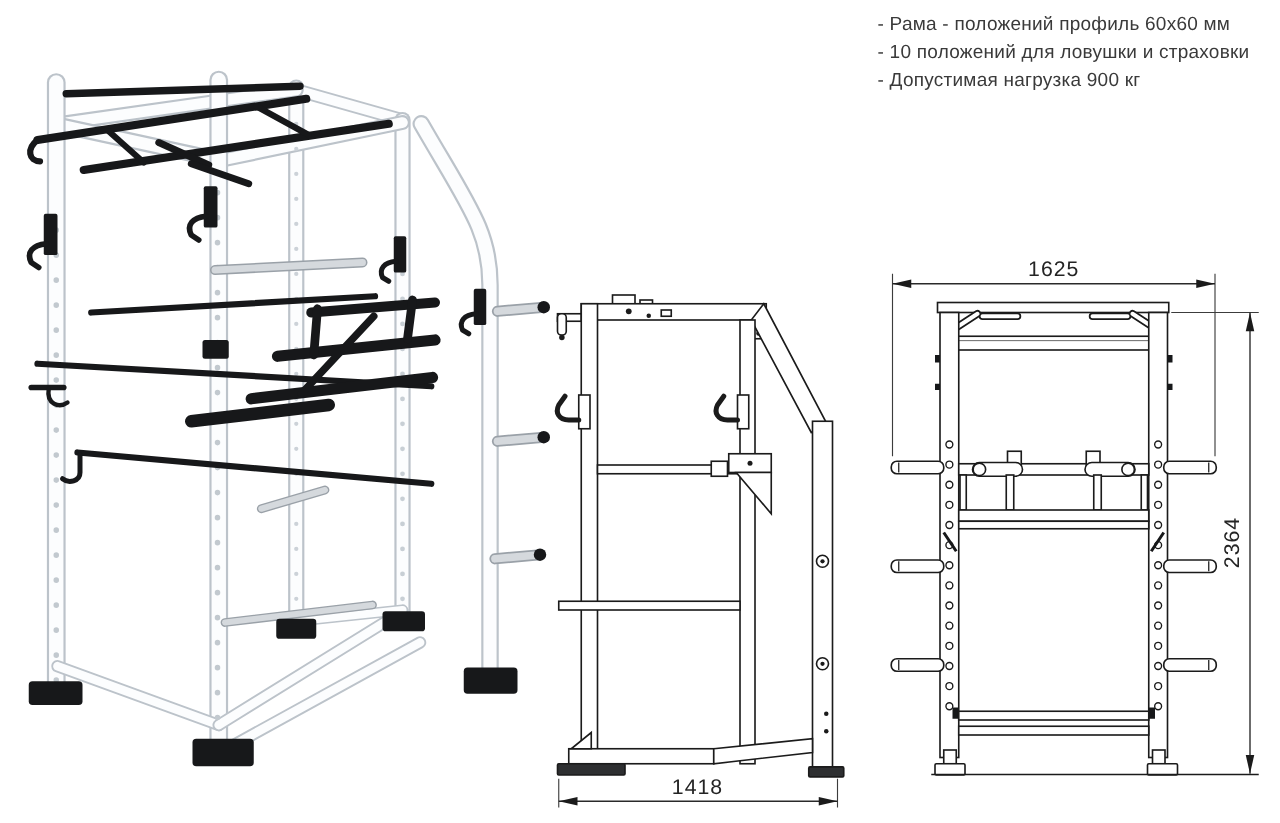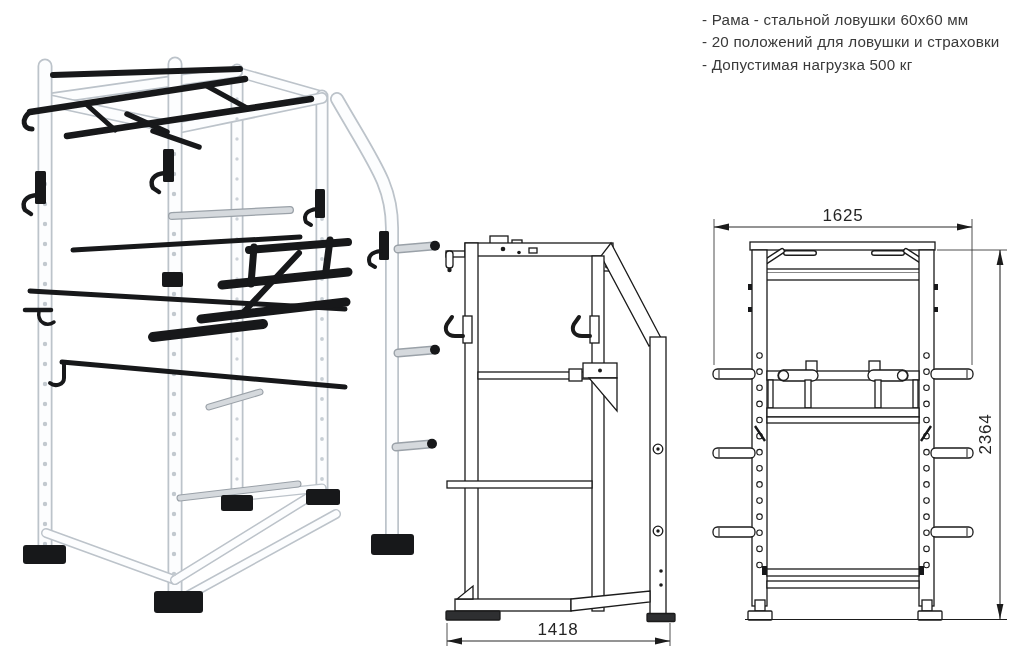--- a/index.html
+++ b/index.html
@@ -26,23 +26,23 @@
   .blkf{fill:#17181a;stroke:none}
   .dot{fill:#1b1b1b;stroke:none}
   .dim{stroke:#3c3c3c;stroke-width:.9;fill:none}
   .dimmain{stroke:#2a2a2a;stroke-width:1.1;fill:none}
   .arw{fill:#1b1b1b;stroke:none}
 </style>
 </head>
 <body>
 
 <div class="specs">
-  <div class="spec-line">- Рама - стальной ловушки 60x60 мм</div>
-  <div class="spec-line">- 20 положений для ловушки и страховки</div>
-  <div class="spec-line">- Допустимая нагрузка 500 кг</div>
+  <div class="spec-line">- Рама - положений профиль 60x60 мм</div>
+  <div class="spec-line">- 10 положений для ловушки и страховки</div>
+  <div class="spec-line">- Допустимая нагрузка 900 кг</div>
 </div>
 
 <svg class="scene" width="1024" height="658" viewBox="0 0 1024 658">
 
   <g>
     <g>
 
       <path class="to" stroke-width="13" d="M237,70 V498"></path>
         <path class="ti" stroke-width="9.5" d="M237,70 V498"></path>
 

